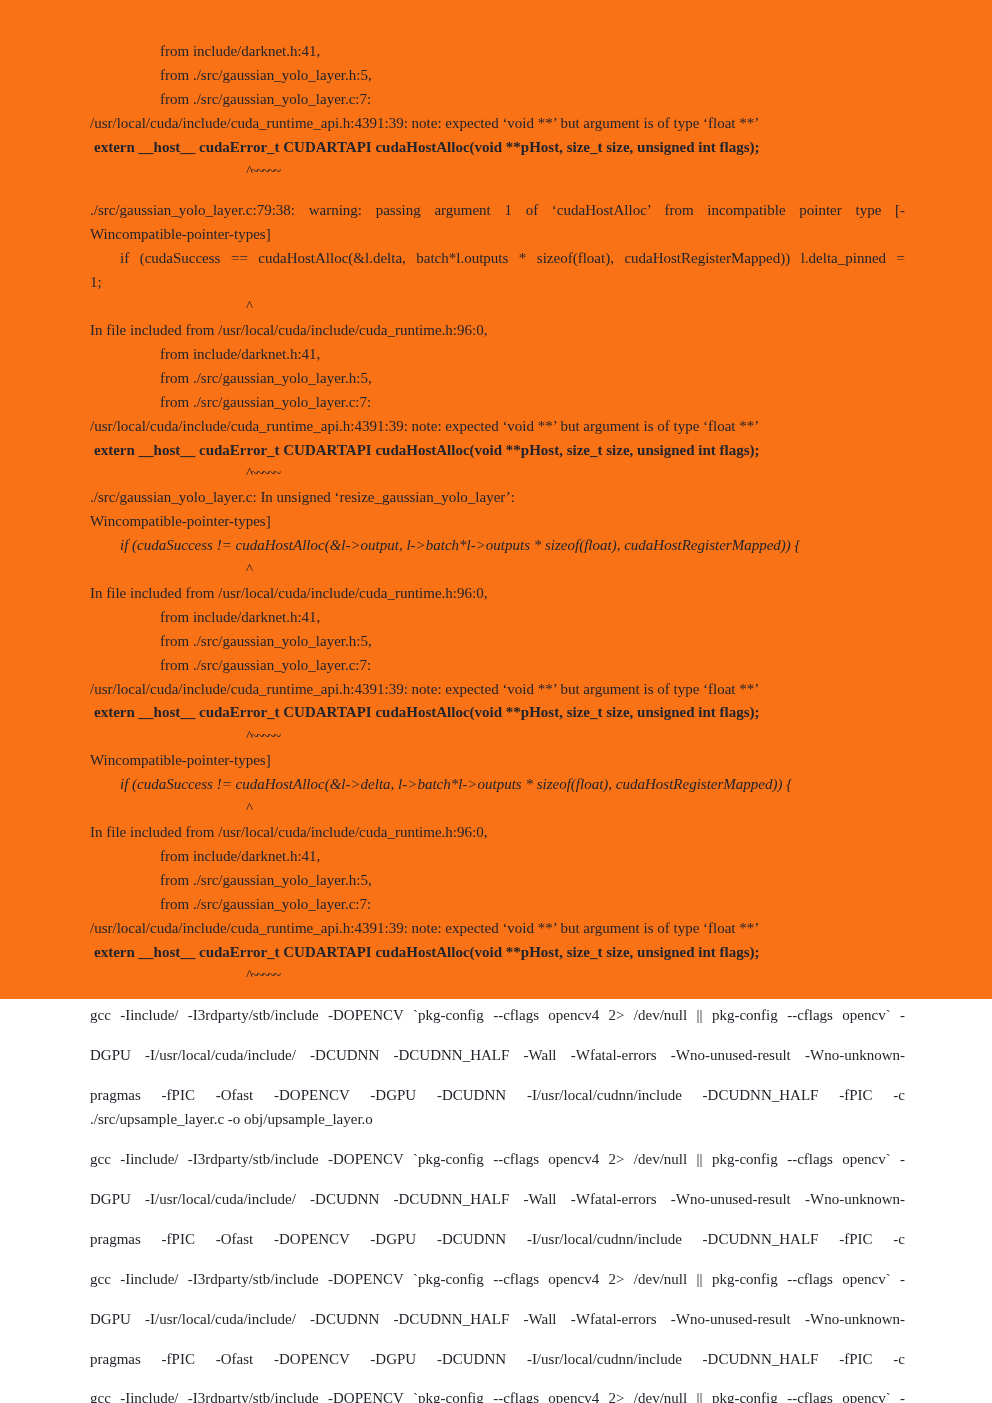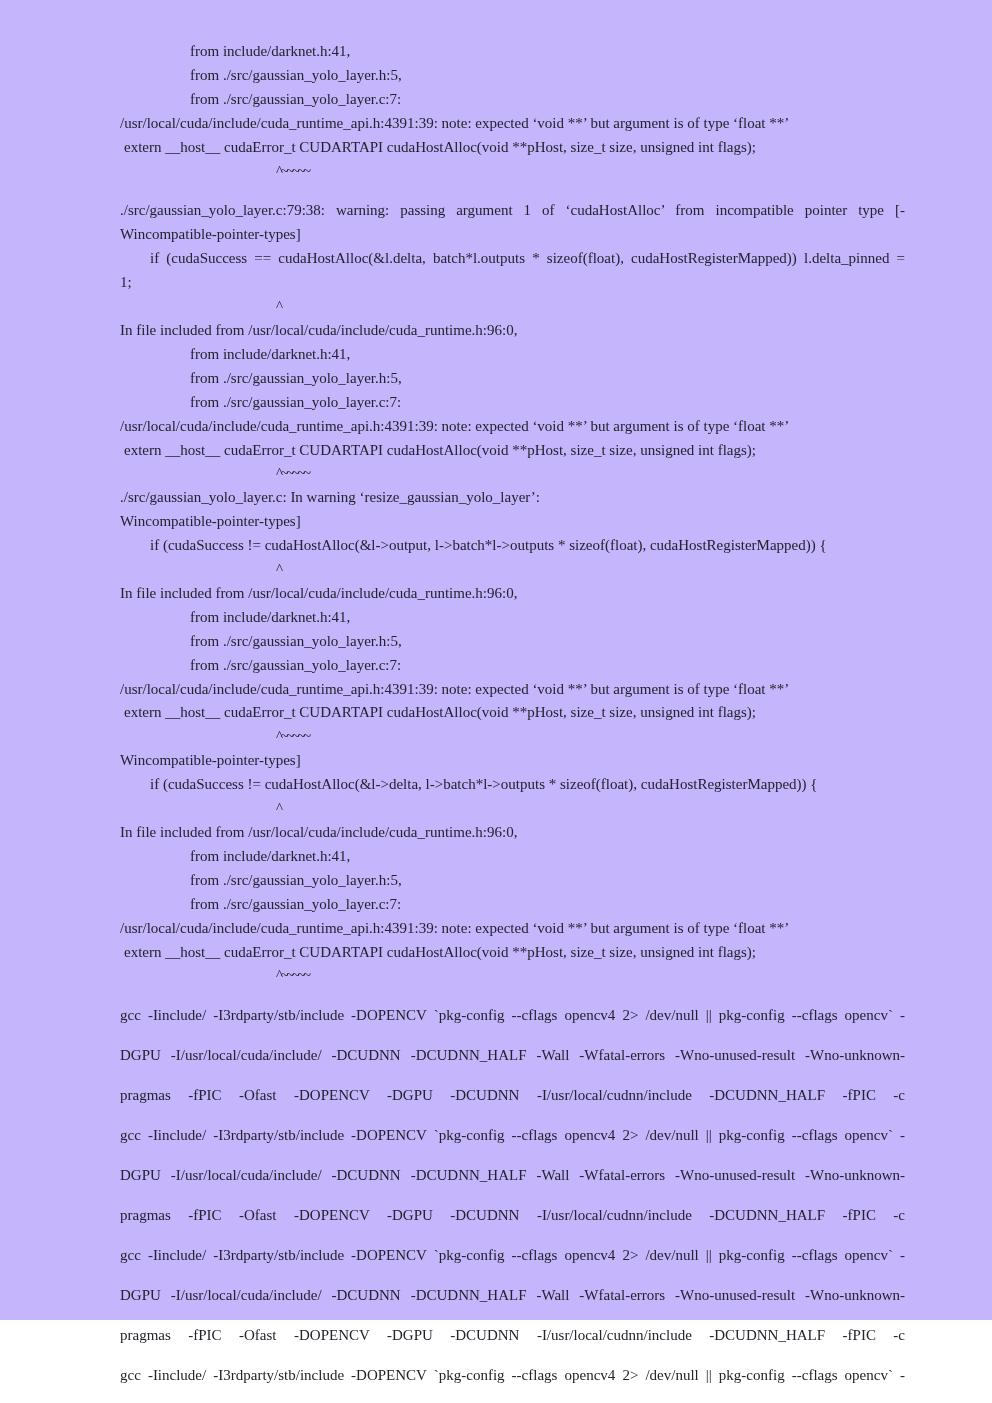--- a/index.html
+++ b/index.html
@@ -11,41 +11,41 @@
     width: 992px;
     height: 1403px;
     overflow: hidden;
     font-family: "Liberation Serif", "DejaVu Serif", serif;
     font-size: 15px;
     color: #23232b;
   }
   #page {
     box-sizing: border-box;
     width: 992px;
-    height: 1320px;
-    padding: 40px 87px 0 120px;
-    background: #c4b5fd;
+    height: 999px;
+    padding: 40px 87px 0 90px;
+    background: #f97316;
   }
   .l {
     line-height: 23.9px;
     min-height: 23.9px;
     white-space: normal;
   }
   
   .from { padding-left: 70px; }
   
-  .extern { padding-left: 4px; }
+  .extern { padding-left: 4px; font-weight: bold; }
   
   .caret { padding-left: 156px; }
   
   .caretsq { padding-left: 156px; letter-spacing: -2.5px; }
   
   .jboth { text-align: justify; text-align-last: justify; margin-top: 16px; }
   
-  .ifline { padding-left: 30px; }
+  .ifline { padding-left: 30px; font-style: italic; }
   
   .ifjboth { padding-left: 30px; text-align: justify; text-align-last: justify; }
 </style>
 </head>
 <body>
 
 <div id="page">
   <div id="log">
       <div class="l from">from include/darknet.h:41,</div>
       <div class="l from">from ./src/gaussian_yolo_layer.h:5,</div>
@@ -58,21 +58,21 @@
       <div class="l ifjboth">if (cudaSuccess == cudaHostAlloc(&amp;l.delta, batch*l.outputs * sizeof(float), cudaHostRegisterMapped)) l.delta_pinned =</div>
       <div class="l body">1;</div>
       <div class="l caret">^</div>
       <div class="l body">In file included from /usr/local/cuda/include/cuda_runtime.h:96:0,</div>
       <div class="l from">from include/darknet.h:41,</div>
       <div class="l from">from ./src/gaussian_yolo_layer.h:5,</div>
       <div class="l from">from ./src/gaussian_yolo_layer.c:7:</div>
       <div class="l body">/usr/local/cuda/include/cuda_runtime_api.h:4391:39: note: expected ‘void **’ but argument is of type ‘float **’</div>
       <div class="l extern">extern __host__ cudaError_t CUDARTAPI cudaHostAlloc(void **pHost, size_t size, unsigned int flags);</div>
       <div class="l caretsq">^~~~~~</div>
-      <div class="l body">./src/gaussian_yolo_layer.c: In warning ‘resize_gaussian_yolo_layer’:</div>
+      <div class="l body">./src/gaussian_yolo_layer.c: In unsigned ‘resize_gaussian_yolo_layer’:</div>
       <div class="l body">Wincompatible-pointer-types]</div>
       <div class="l ifline">if (cudaSuccess != cudaHostAlloc(&amp;l-&gt;output, l-&gt;batch*l-&gt;outputs * sizeof(float), cudaHostRegisterMapped)) {</div>
       <div class="l caret">^</div>
       <div class="l body">In file included from /usr/local/cuda/include/cuda_runtime.h:96:0,</div>
       <div class="l from">from include/darknet.h:41,</div>
       <div class="l from">from ./src/gaussian_yolo_layer.h:5,</div>
       <div class="l from">from ./src/gaussian_yolo_layer.c:7:</div>
       <div class="l body">/usr/local/cuda/include/cuda_runtime_api.h:4391:39: note: expected ‘void **’ but argument is of type ‘float **’</div>
       <div class="l extern">extern __host__ cudaError_t CUDARTAPI cudaHostAlloc(void **pHost, size_t size, unsigned int flags);</div>
       <div class="l caretsq">^~~~~~</div>
@@ -82,20 +82,21 @@
       <div class="l body">In file included from /usr/local/cuda/include/cuda_runtime.h:96:0,</div>
       <div class="l from">from include/darknet.h:41,</div>
       <div class="l from">from ./src/gaussian_yolo_layer.h:5,</div>
       <div class="l from">from ./src/gaussian_yolo_layer.c:7:</div>
       <div class="l body">/usr/local/cuda/include/cuda_runtime_api.h:4391:39: note: expected ‘void **’ but argument is of type ‘float **’</div>
       <div class="l extern">extern __host__ cudaError_t CUDARTAPI cudaHostAlloc(void **pHost, size_t size, unsigned int flags);</div>
       <div class="l caretsq">^~~~~~</div>
       <div class="l jboth">gcc -Iinclude/ -I3rdparty/stb/include -DOPENCV `pkg-config --cflags opencv4 2&gt; /dev/null || pkg-config --cflags opencv` -</div>
       <div class="l jboth">DGPU -I/usr/local/cuda/include/ -DCUDNN -DCUDNN_HALF -Wall -Wfatal-errors -Wno-unused-result -Wno-unknown-</div>
       <div class="l jboth">pragmas -fPIC -Ofast -DOPENCV -DGPU -DCUDNN -I/usr/local/cudnn/include -DCUDNN_HALF -fPIC -c</div>
+      <div class="l body">./src/upsample_layer.c -o obj/upsample_layer.o</div>
       <div class="l jboth">gcc -Iinclude/ -I3rdparty/stb/include -DOPENCV `pkg-config --cflags opencv4 2&gt; /dev/null || pkg-config --cflags opencv` -</div>
       <div class="l jboth">DGPU -I/usr/local/cuda/include/ -DCUDNN -DCUDNN_HALF -Wall -Wfatal-errors -Wno-unused-result -Wno-unknown-</div>
       <div class="l jboth">pragmas -fPIC -Ofast -DOPENCV -DGPU -DCUDNN -I/usr/local/cudnn/include -DCUDNN_HALF -fPIC -c</div>
       <div class="l jboth">gcc -Iinclude/ -I3rdparty/stb/include -DOPENCV `pkg-config --cflags opencv4 2&gt; /dev/null || pkg-config --cflags opencv` -</div>
       <div class="l jboth">DGPU -I/usr/local/cuda/include/ -DCUDNN -DCUDNN_HALF -Wall -Wfatal-errors -Wno-unused-result -Wno-unknown-</div>
       <div class="l jboth">pragmas -fPIC -Ofast -DOPENCV -DGPU -DCUDNN -I/usr/local/cudnn/include -DCUDNN_HALF -fPIC -c</div>
       <div class="l jboth">gcc -Iinclude/ -I3rdparty/stb/include -DOPENCV `pkg-config --cflags opencv4 2&gt; /dev/null || pkg-config --cflags opencv` -</div>
       <div class="l jboth">DGPU -I/usr/local/cuda/include/ -DCUDNN -DCUDNN_HALF -Wall -Wfatal-errors -Wno-unused-result -Wno-unknown-</div>
     </div>
 </div>

